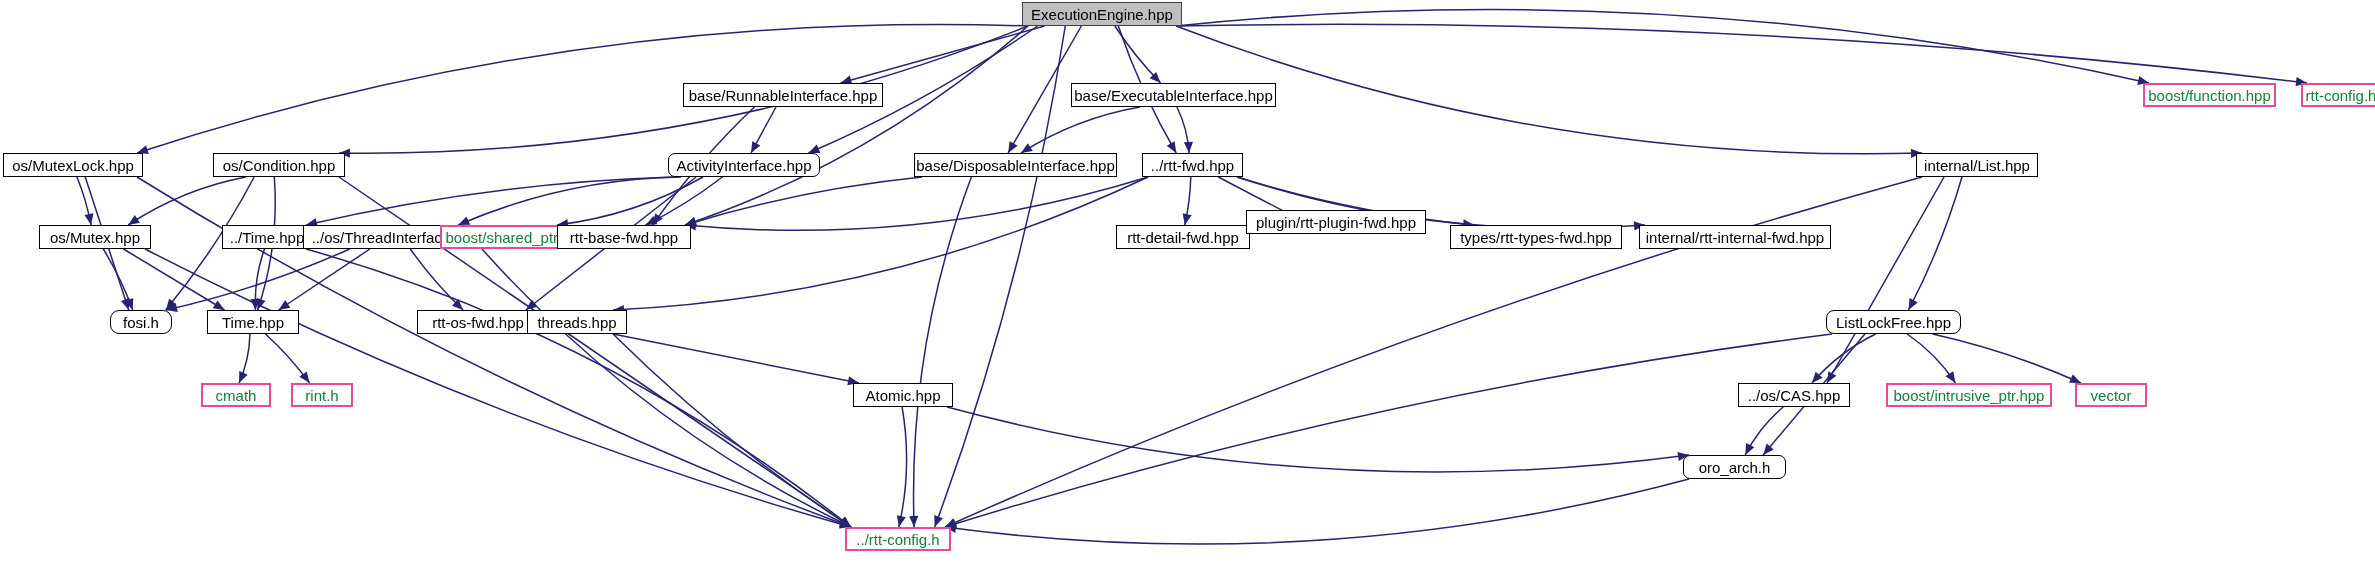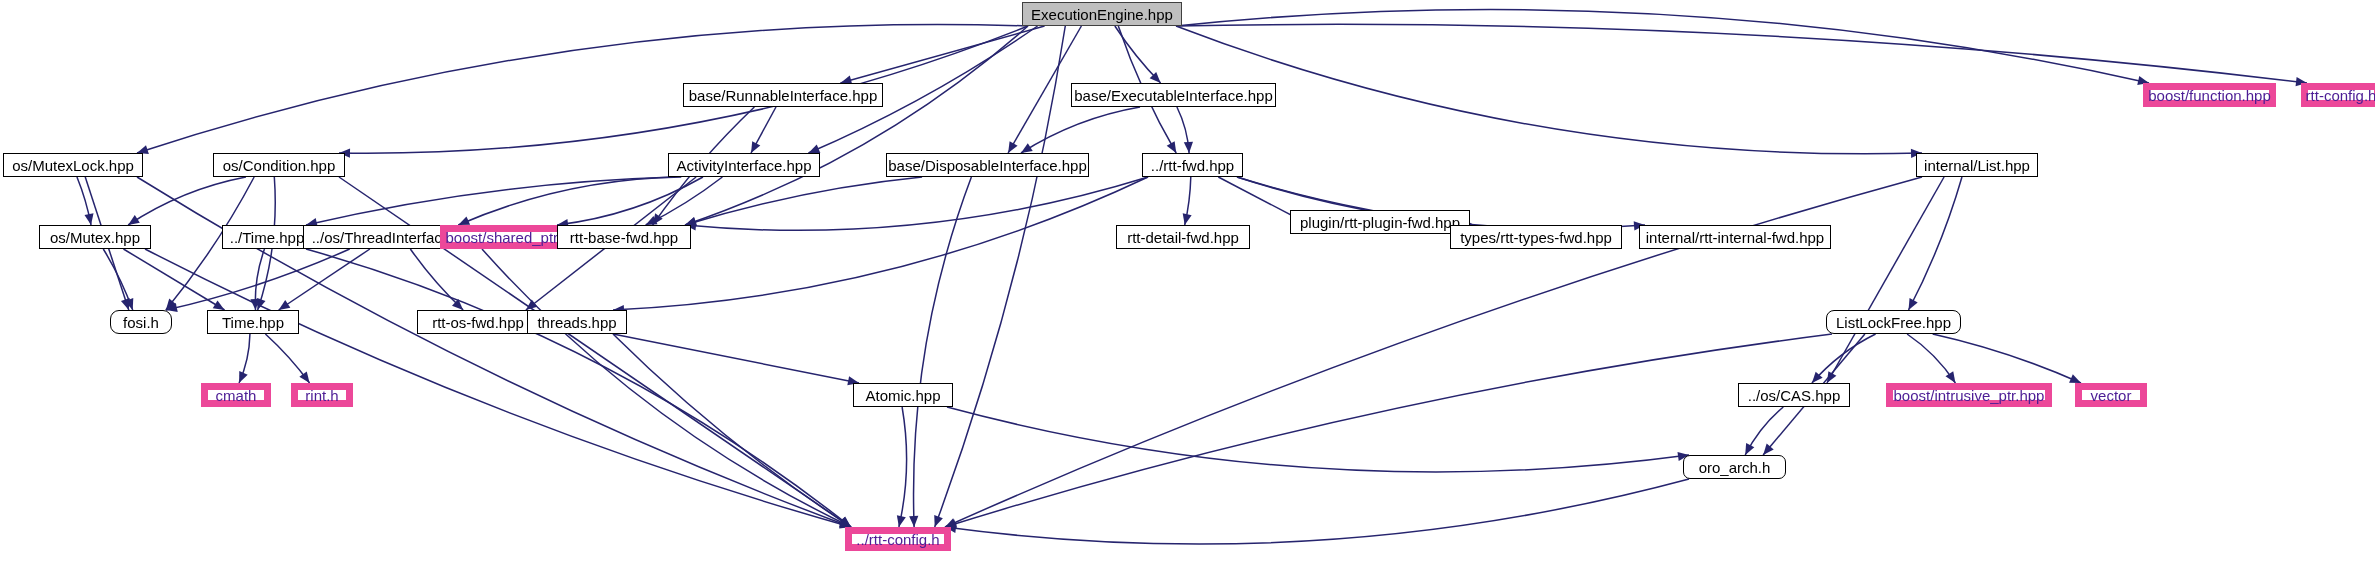--- a/index.html
+++ b/index.html
@@ -29,22 +29,22 @@
     z-index:5;
   }
   .node.root{
     background:#bfbfbf;
     border:1px solid #404040;
   }
   .node.strong{
     border:1.6px solid #000000;
   }
   .node.faint{
-    border:7px solid #ec4899;
-    color:#4c1d95;
+    border:2px solid #ec4899;
+    color:#15803d;
   }
   .node span{pointer-events:none;}
 </style>
 </head>
 <body>
 
 <div id="graph">
   <svg id="edges" viewBox="0 0 2375 581">
       <path d="M1176,26 Q1667.1785154581062,-25.36307966205824 2149,83" fill="none" stroke="#26246e" stroke-width="1.5"></path>
       <polygon points="2149,83 2137.258728119371,85.07425519769174 2139.277411293132,76.09845895201104" fill="#26246e"></polygon>
@@ -183,24 +183,24 @@
     </div>
     <div class="node strong" style="left: 1071px; top: 83px; width: 205px; height: 24px;">
       <span>base/ExecutableInterface.hpp</span>
     </div>
     <div class="node strong" style="left: 3px; top: 153px; width: 140px; height: 24px;">
       <span>os/MutexLock.hpp</span>
     </div>
     <div class="node strong" style="left: 213px; top: 153px; width: 132px; height: 24px;">
       <span>os/Condition.hpp</span>
     </div>
-    <div class="node strong" style="left: 668px; top: 153px; width: 152px; height: 24px;">
+    <div class="node strong" style="left: 668px; top: 153px; width: 152px; height: 24px; border-radius: 7px;">
       <span>ActivityInterface.hpp</span>
     </div>
-    <div class="node strong" style="left: 886px; top: 153px; width: 203px; height: 24px;">
+    <div class="node strong" style="left: 914px; top: 153px; width: 203px; height: 24px;">
       <span>base/DisposableInterface.hpp</span>
     </div>
     <div class="node strong" style="left: 1142px; top: 153px; width: 101px; height: 24px;">
       <span>../rtt-fwd.hpp</span>
     </div>
     <div class="node strong" style="left: 1916px; top: 153px; width: 122px; height: 24px;">
       <span>internal/List.hpp</span>
     </div>
     <div class="node strong" style="left: 39px; top: 225px; width: 112px; height: 24px;">
       <span>os/Mutex.hpp</span>
@@ -213,21 +213,21 @@
     </div>
     <div class="node faint" style="left: 440px; top: 225px; width: 152px; height: 24px;">
       <span>boost/shared_ptr.hpp</span>
     </div>
     <div class="node strong" style="left: 557px; top: 225px; width: 134px; height: 24px;">
       <span>rtt-base-fwd.hpp</span>
     </div>
     <div class="node strong" style="left: 1116px; top: 225px; width: 134px; height: 24px;">
       <span>rtt-detail-fwd.hpp</span>
     </div>
-    <div class="node strong" style="left: 1246px; top: 210px; width: 180px; height: 24px; margin-left: 44px;">
+    <div class="node strong" style="left: 1246px; top: 210px; width: 180px; height: 24px;">
       <span>plugin/rtt-plugin-fwd.hpp</span>
     </div>
     <div class="node strong" style="left: 1450px; top: 225px; width: 172px; height: 24px;">
       <span>types/rtt-types-fwd.hpp</span>
     </div>
     <div class="node strong" style="left: 1639px; top: 225px; width: 192px; height: 24px;">
       <span>internal/rtt-internal-fwd.hpp</span>
     </div>
     <div class="node strong" style="left: 110px; top: 310px; width: 62px; height: 24px; border-radius: 9px;">
       <span>fosi.h</span>

